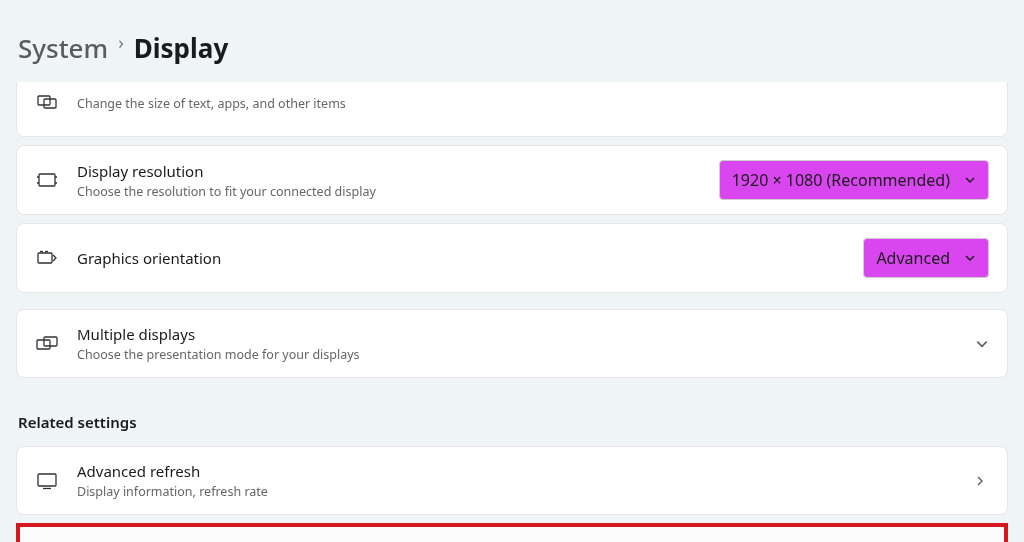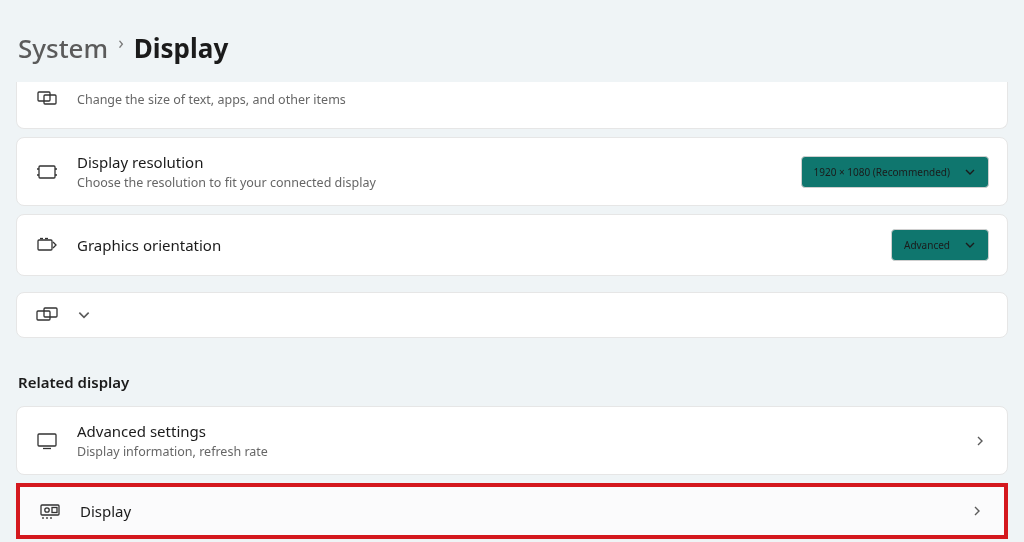--- a/index.html
+++ b/index.html
@@ -21,21 +21,21 @@
   }
   .card.cutoff-top { border-top-left-radius: 0; border-top-right-radius: 0; padding-top: 0; border-top: none; }
   .card .icon { width: 24px; display: flex; align-items: center; justify-content: center; color: #323232; flex-shrink: 0; }
   .card .text { flex: 1; }
   .card .title { font-size: 15px; color: #1b1b1b; }
   .card .subtitle { font-size: 12.5px; color: #666; margin-top: 2px; }
   .card .control { flex-shrink: 0; }
   .dropdown {
     display: inline-flex; align-items: center; gap: 14px;
     border: 1px solid #cfcfcf; border-radius: 4px;
-    padding: 8px 12px; font-size: 10px; background: #0f766e; color: #1b1b1b;
+    padding: 8px 12px; font-size: 16px; background: #d946ef; color: #1b1b1b;
   }
   .chevron-down svg, .chevron-right svg { display: block; }
   .chevron-right { width: 18px; display:flex; align-items:center; justify-content:center; color:#5b5b5b; }
   .section-header { font-size: 15px; font-weight: 600; margin: 34px 2px 14px 2px; color:#1b1b1b; }
   .highlight-red { border: 4px solid #d4181e; border-radius: 0; background:#fbfbfc; }
   .highlight-wrap { margin-top: 8px; padding: 0; }
   .highlight-wrap .card { margin: 0; }
   .spacer-gap { height: 8px; }
 </style>
 </head>
@@ -122,40 +122,44 @@
 
   <div class="spacer-gap"></div>
 
   <div class="card">
     <span class="icon">
       <svg width="22" height="16" viewBox="0 0 22 16" fill="none" stroke="currentColor" stroke-width="1.3">
           <rect x="1" y="4" width="13" height="9" rx="1"></rect>
           <rect x="8" y="1" width="13" height="9" rx="1"></rect>
         </svg>
     </span>
+    <div class="text">
+      <div class="title">Multiple displays</div>
+      <div class="subtitle">Choose the presentation mode for your displays</div>
+    </div>
     <div class="control chevron-right" style="width:auto;">
       <span class="chevron-down">
         <svg width="14" height="14" viewBox="0 0 12 12" fill="none" stroke="#5b5b5b" stroke-width="1.4">
             <polyline points="2 4 6 8 10 4"></polyline>
           </svg>
       </span>
     </div>
   </div>
 
-  <div class="section-header">Related display</div>
+  <div class="section-header">Related settings</div>
 
   <div class="card">
     <span class="icon">
       <svg width="22" height="18" viewBox="0 0 22 18" fill="none" stroke="currentColor" stroke-width="1.3">
           <rect x="2" y="2" width="18" height="12" rx="1"></rect>
           <line x1="7" y1="16.5" x2="15" y2="16.5"></line>
         </svg>
     </span>
     <div class="text">
-      <div class="title">Advanced settings</div>
+      <div class="title">Advanced refresh</div>
       <div class="subtitle">Display information, refresh rate</div>
     </div>
     <div class="control chevron-right">
       <svg width="12" height="12" viewBox="0 0 12 12" fill="none" stroke="currentColor" stroke-width="1.4">
           <polyline points="4 2 8 6 4 10"></polyline>
         </svg>
     </div>
   </div>
 
   <div class="highlight-wrap">

